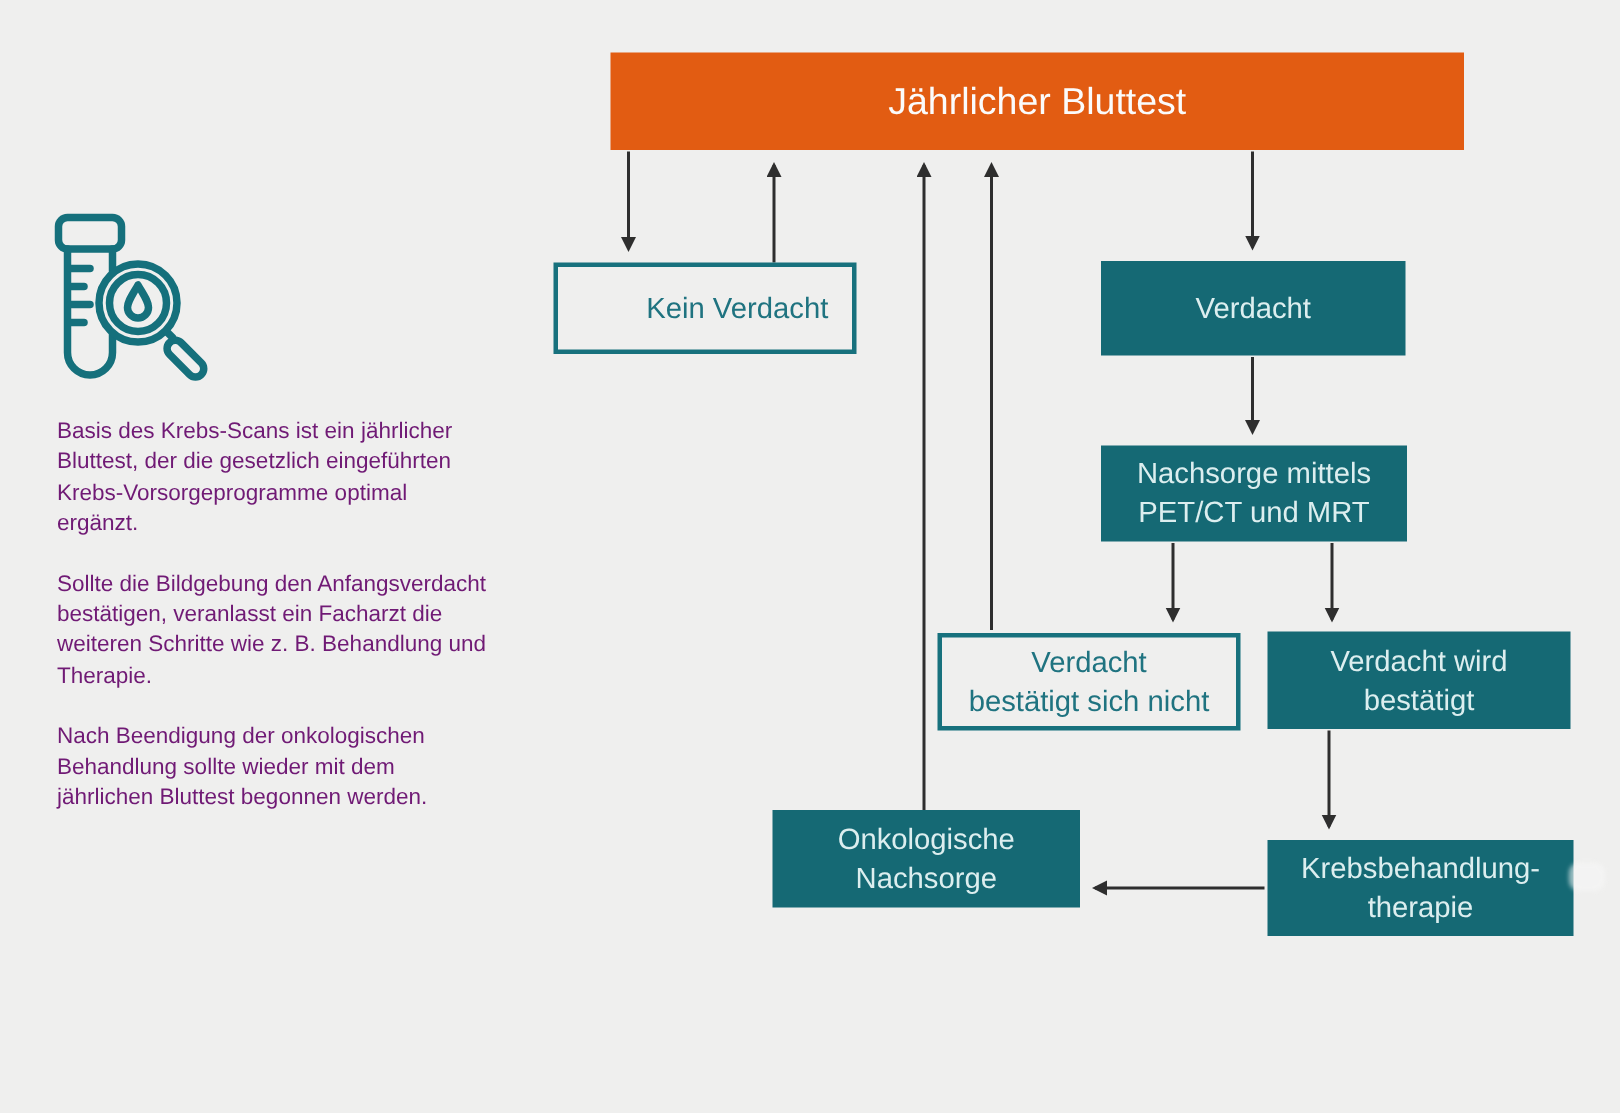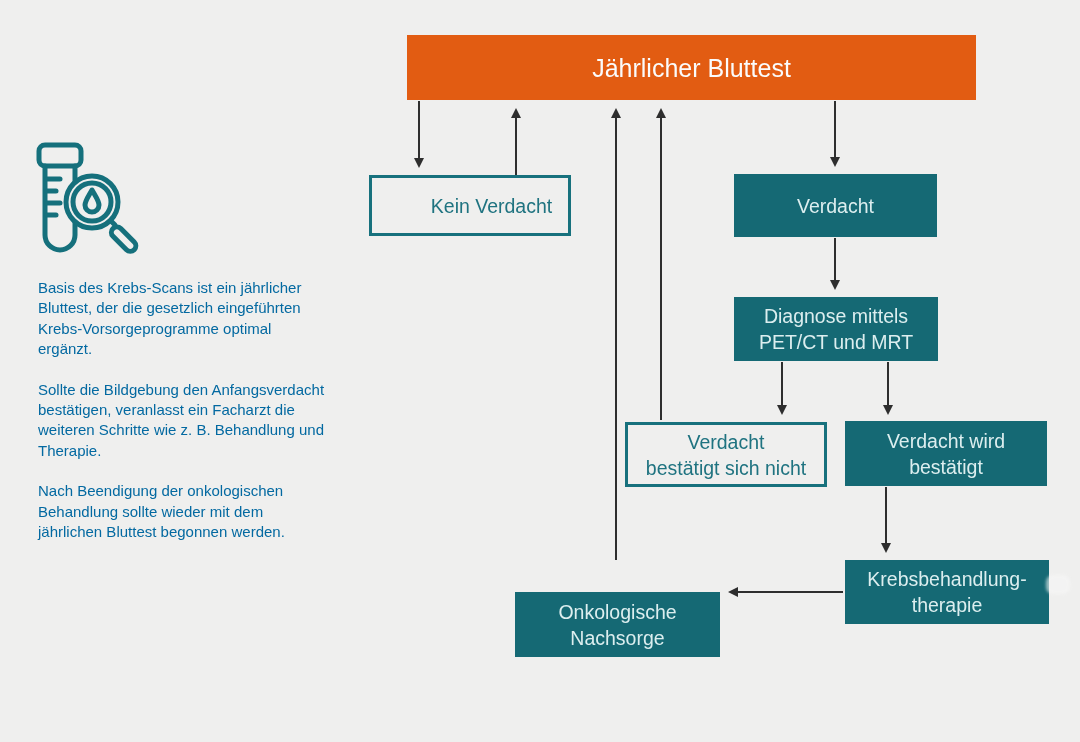--- a/index.html
+++ b/index.html
@@ -29,21 +29,21 @@
   }
   .node.outline{
     background:#efefee;
     border:3px solid #17717d;
     color:#1f7380;
   }
   .arrows{position:absolute;left:0;top:0;pointer-events:none;}
   .icon-wrap{position:absolute;left:34px;top:141px;width:110px;height:118px;}
   .description{
     position:absolute;left:38px;top:278px;width:345px;
-    color:#0369a1;font-size:15px;line-height:20.4px;
+    color:#701a75;font-size:15px;line-height:20.4px;
   }
   .description p{margin:0 0 20px 0;white-space:pre-line;}
   .watermark{
     position:absolute;left:1046px;top:575px;width:24px;height:19px;
     background:#f7f7f7;opacity:.6;border-radius:7px;filter:blur(1.5px);
   }
 </style>
 </head>
 <body>
 
@@ -105,30 +105,30 @@
 Behandlung sollte wieder mit dem
 jährlichen Bluttest begonnen werden.</p>
   </div>
 
   <div class="node header" style="left:367px;top:35px;width:569px;height:65px;margin-left:40px;">Jährlicher Bluttest</div>
 
   <div class="node outline" style="left:369px;top:175px;width:202px;height:61px;padding-left:43px;">Kein Verdacht</div>
 
   <div class="node teal" style="left:734px;top:174px;width:203px;height:63px;">Verdacht</div>
 
-  <div class="node teal" style="left:734px;top:297px;width:204px;height:64px;">Diagnose mittels
+  <div class="node teal" style="left:734px;top:297px;width:204px;height:64px;">Nachsorge mittels
 PET/CT und MRT</div>
 
   <div class="node outline" style="left:625px;top:422px;width:202px;height:65px;">Verdacht
 bestätigt sich nicht</div>
 
   <div class="node teal" style="left:845px;top:421px;width:202px;height:65px;">Verdacht wird
 bestätigt</div>
 
-  <div class="node teal" style="left:515px;top:592px;width:205px;height:65px;">Onkologische
+  <div class="node teal" style="left:515px;top:540px;width:205px;height:65px;">Onkologische
 Nachsorge</div>
 
   <div class="node teal" style="left:845px;top:560px;width:204px;height:64px;">Krebsbehandlung-
 therapie</div>
 
   <div class="watermark"></div>
 
 </div>
 
 </body></html>

